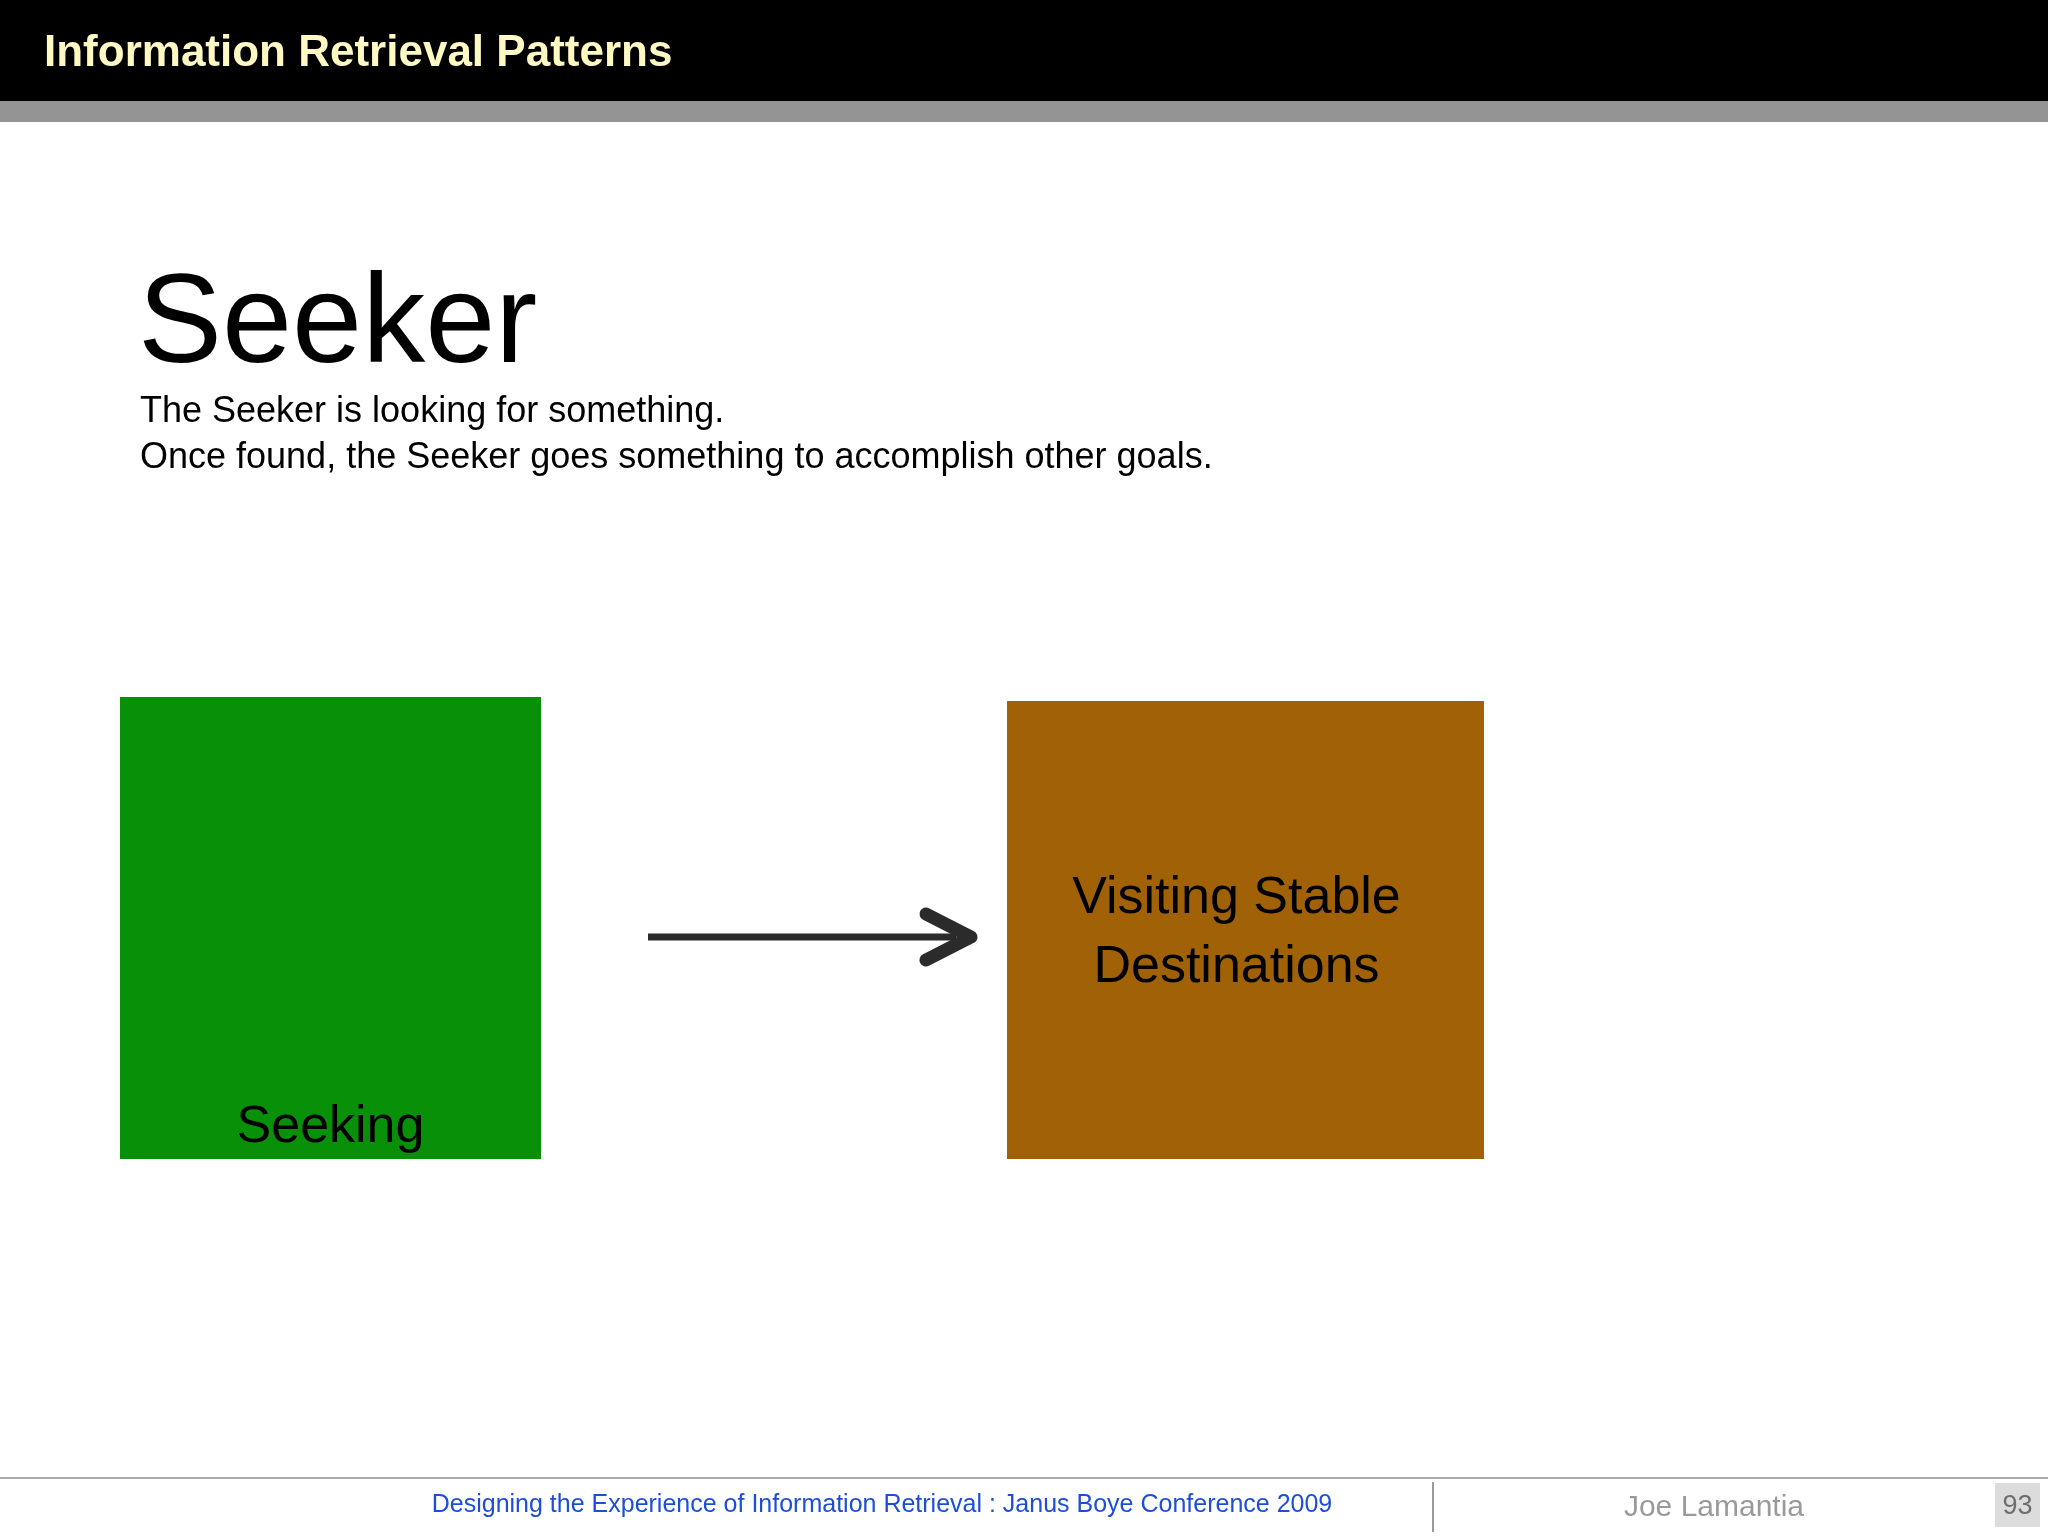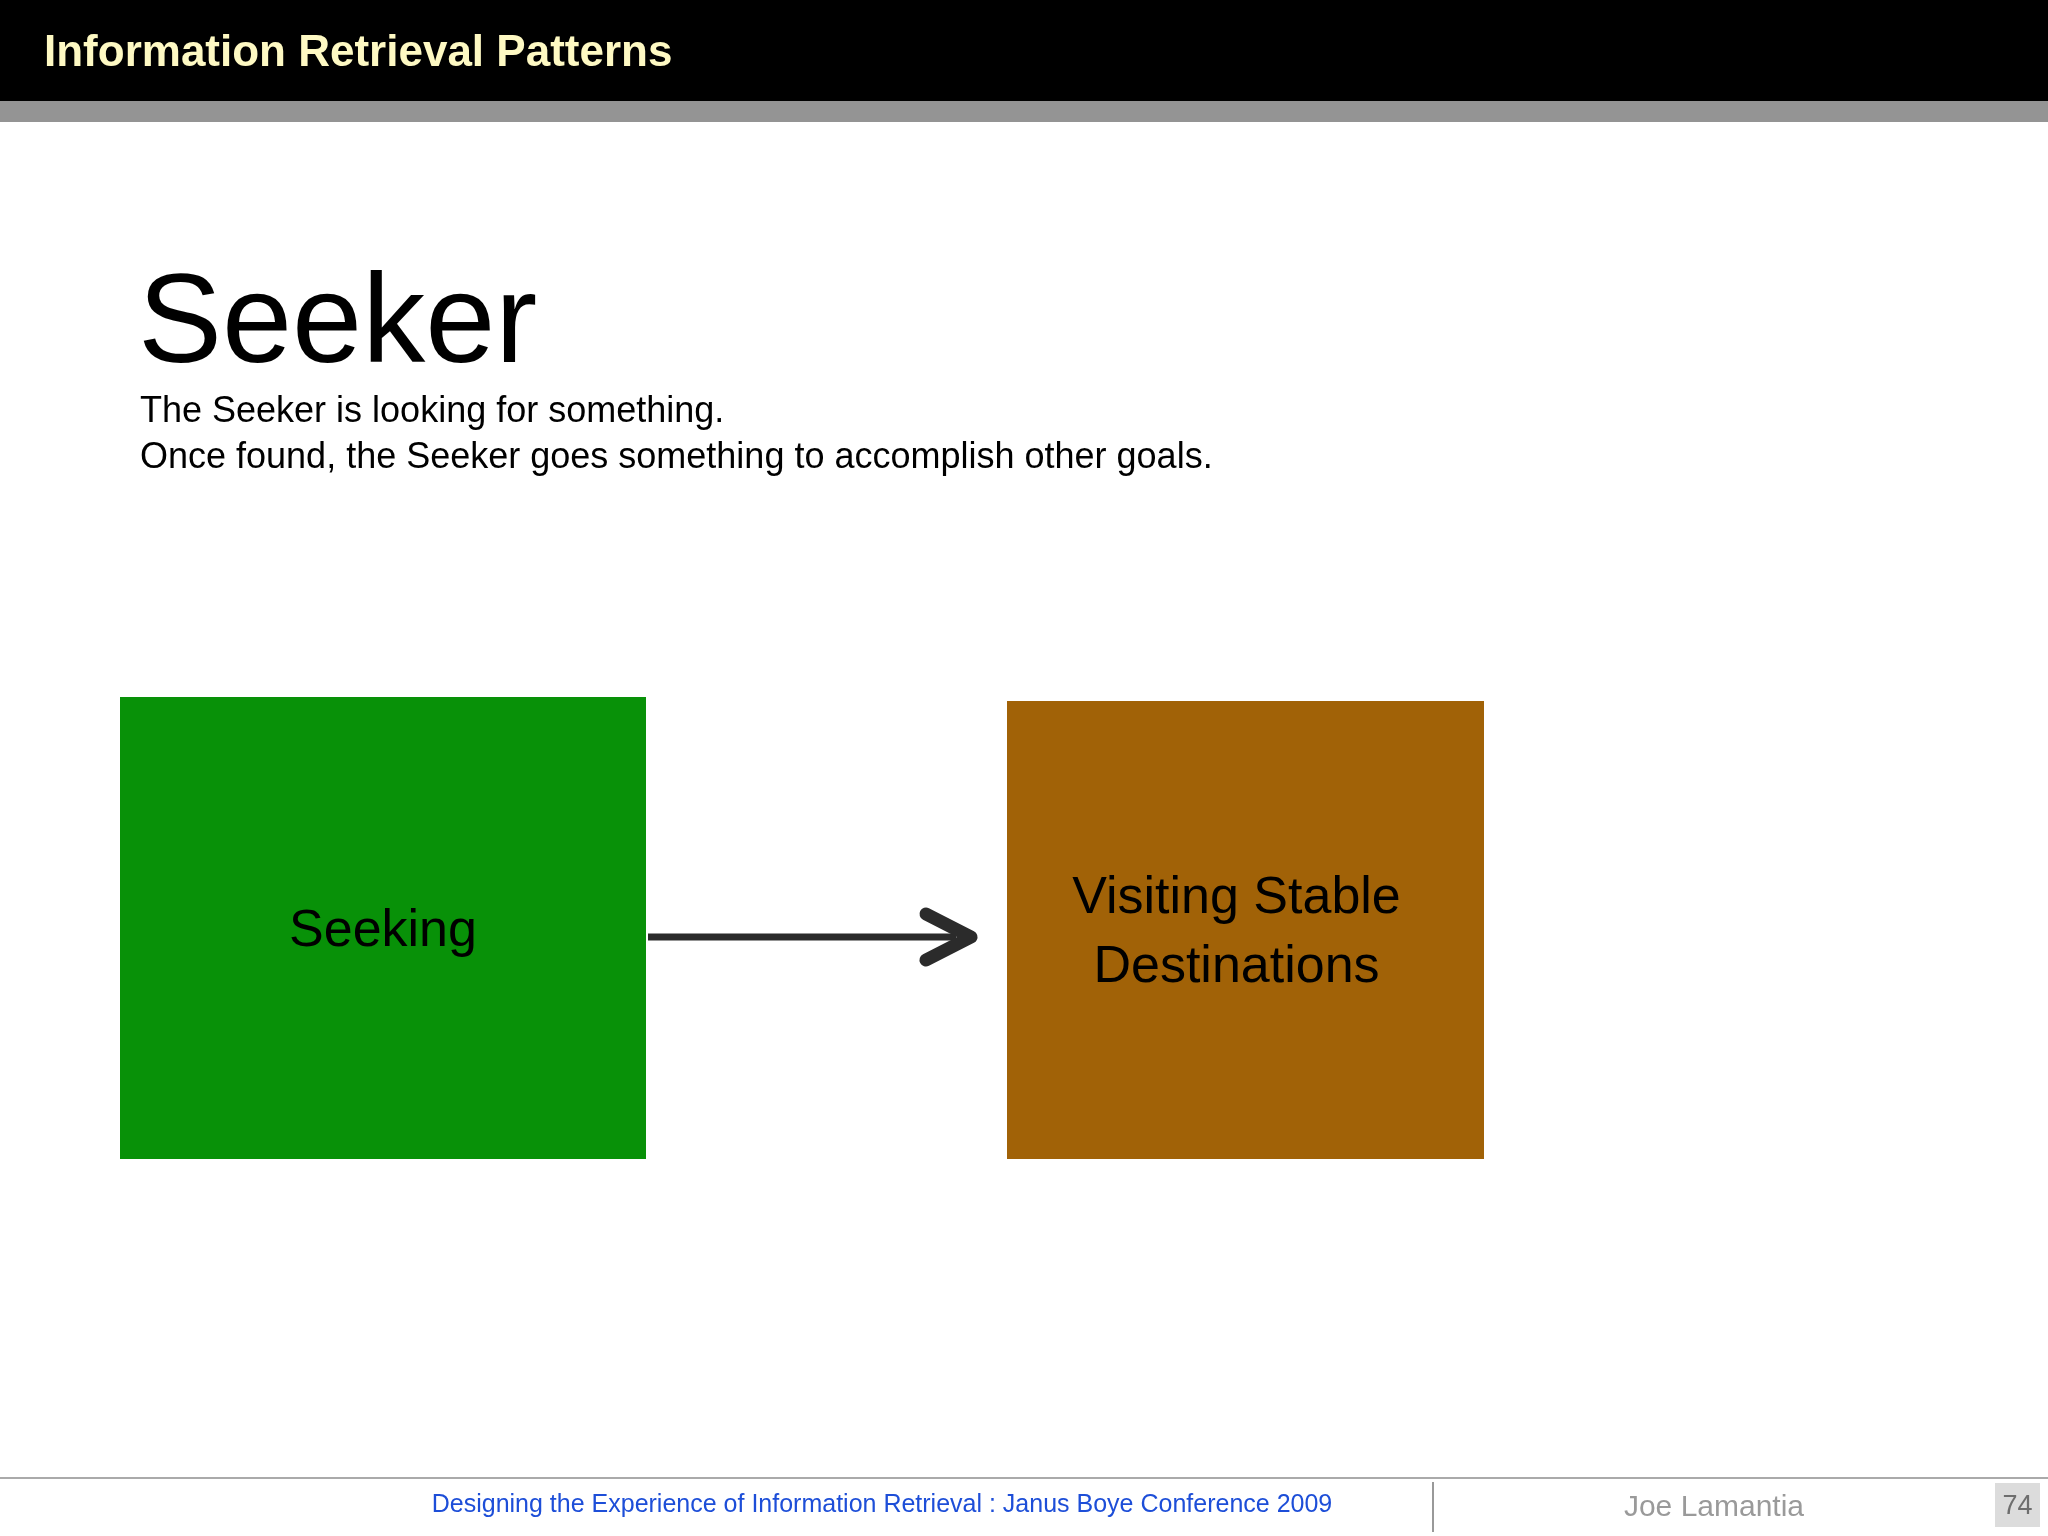--- a/index.html
+++ b/index.html
@@ -66,22 +66,23 @@
     align-items: center;
     justify-content: center;
     text-align: center;
     font-size: 52px;
     line-height: 1.32;
     color: #000000;
   }
   .box-seeking {
     left: 120px;
     top: 697px;
-    width: 526px;
+    width: 421px;
     height: 462px;
+    align-items: flex-end;
   }
   .box-destinations {
     left: 1007px;
     top: 701px;
     width: 477px;
     height: 458px;
     padding: 0 30px;
     box-sizing: border-box;
   }
   .arrow-svg {
@@ -171,16 +172,16 @@
 
   <div class="footer-rule"></div>
 
   <div class="footer-conference">Designing the Experience of Information Retrieval : Janus Boye Conference 2009</div>
 
   <div class="footer-divider"></div>
 
   <div class="footer-author">Joe Lamantia</div>
 
   <div class="page-badge">
-    <span>74</span>
+    <span>93</span>
   </div>
 
 </div>
 
 </body></html>

